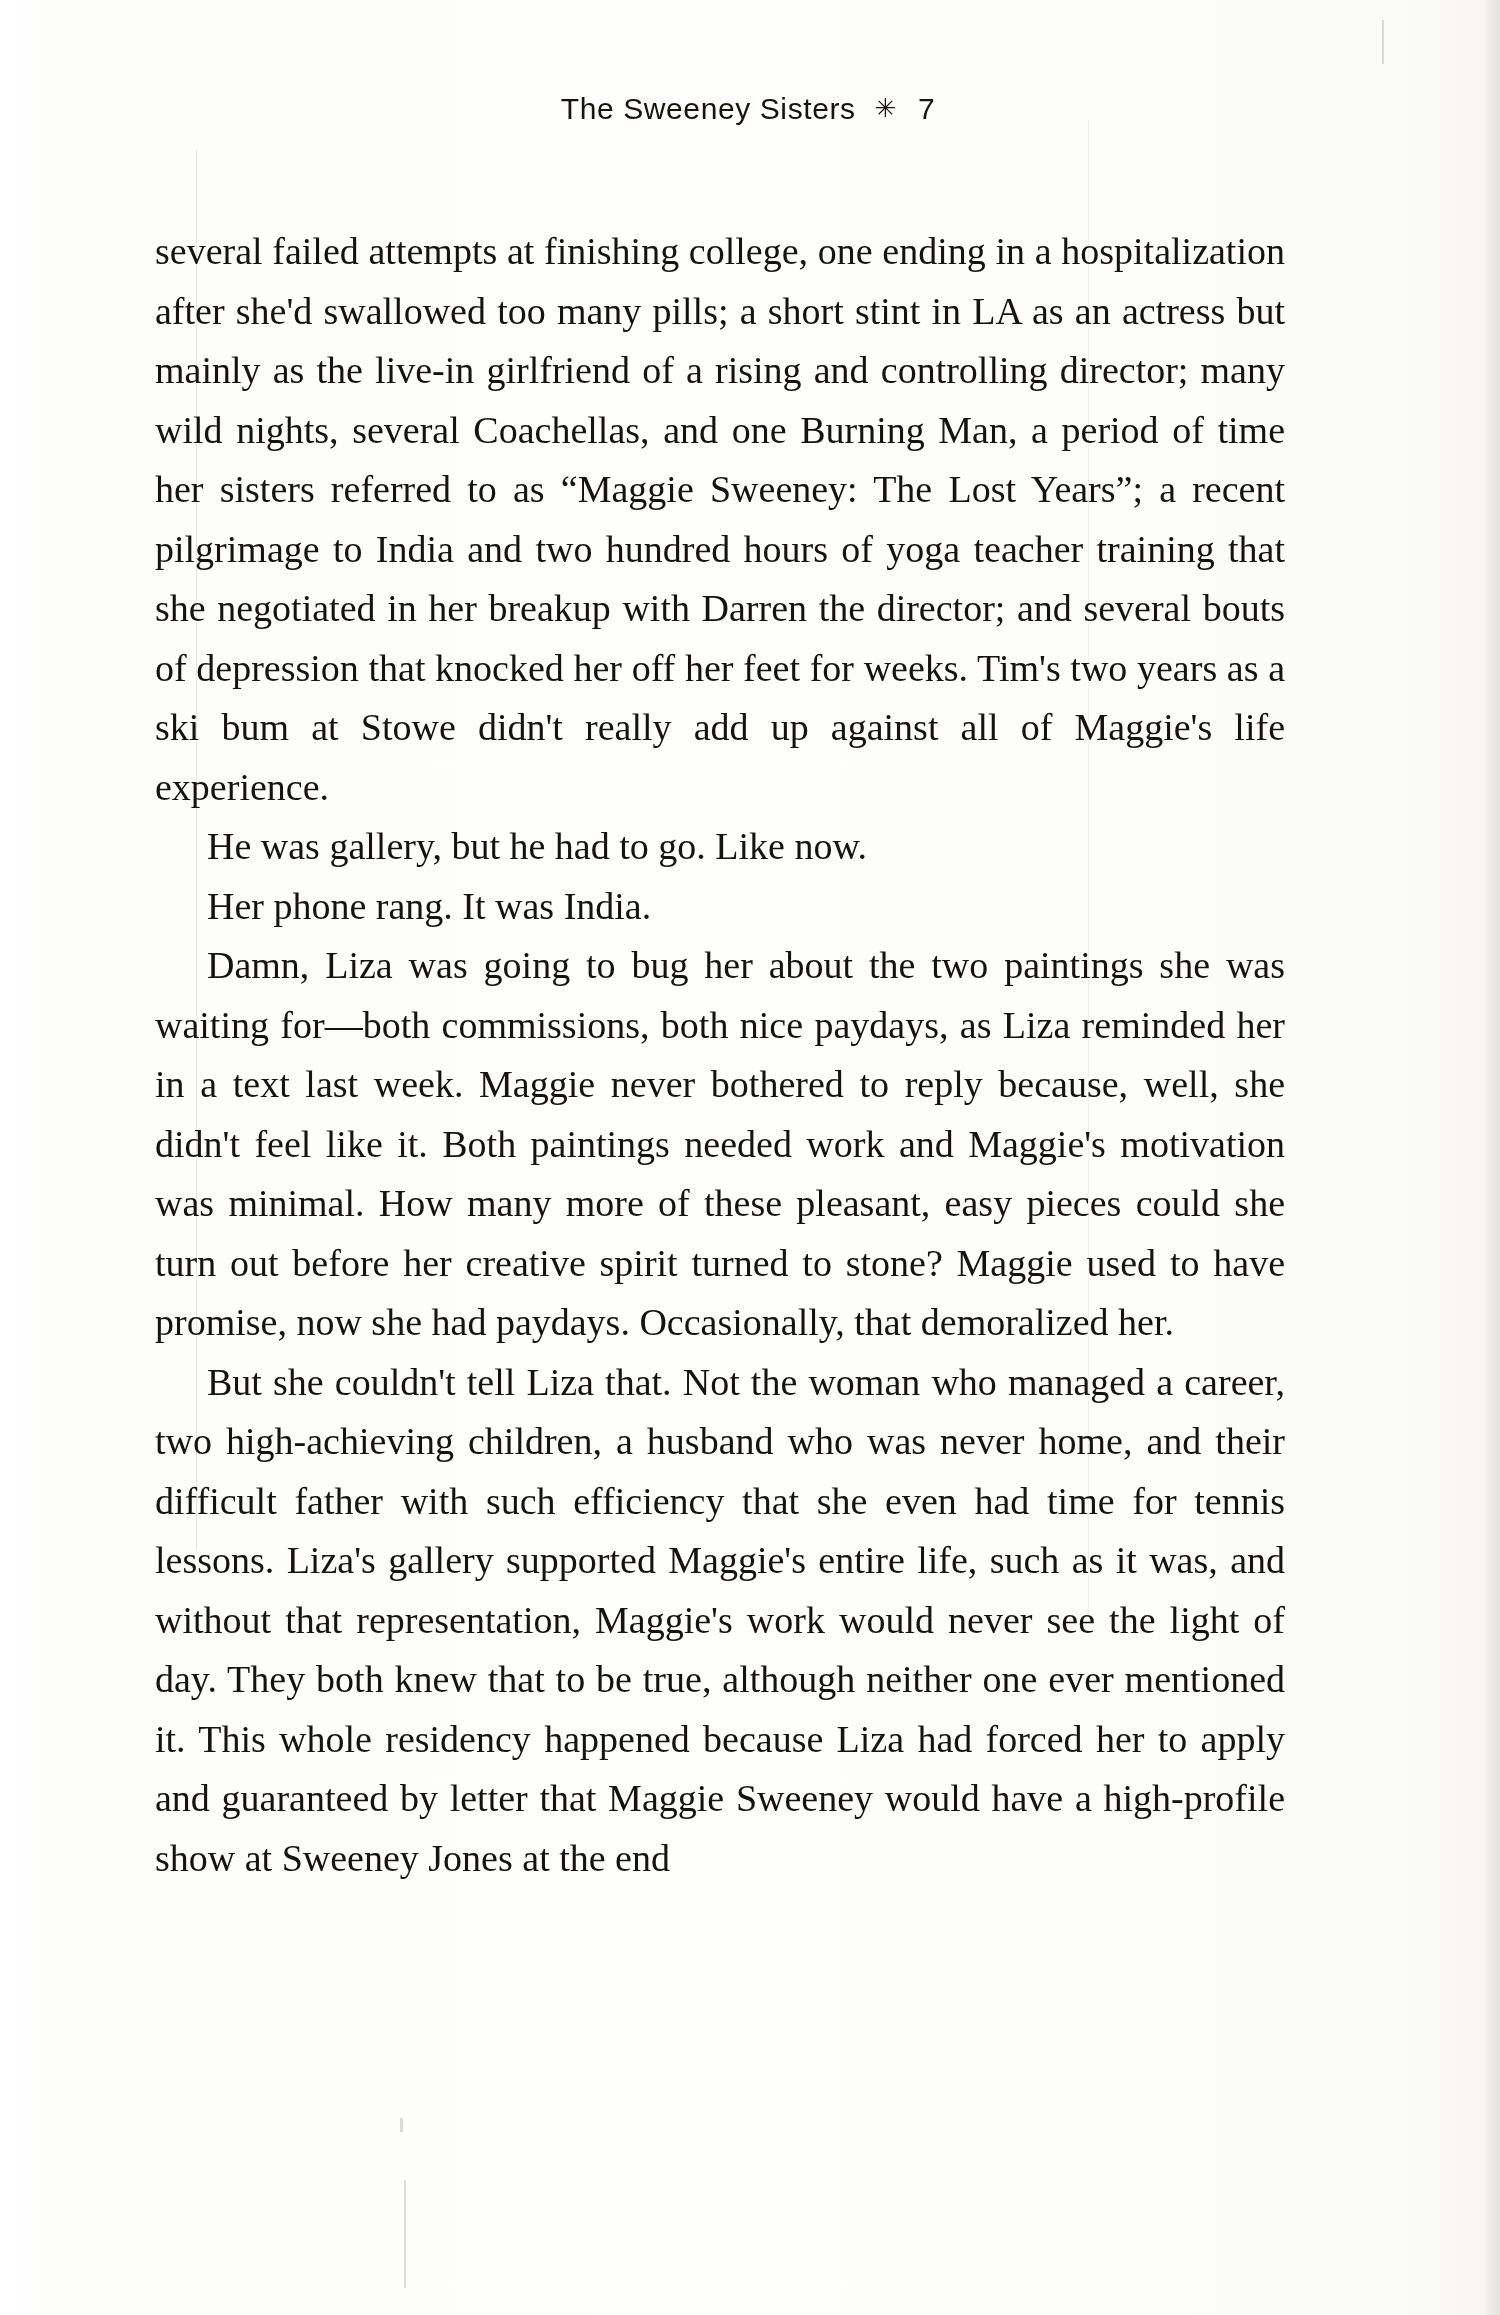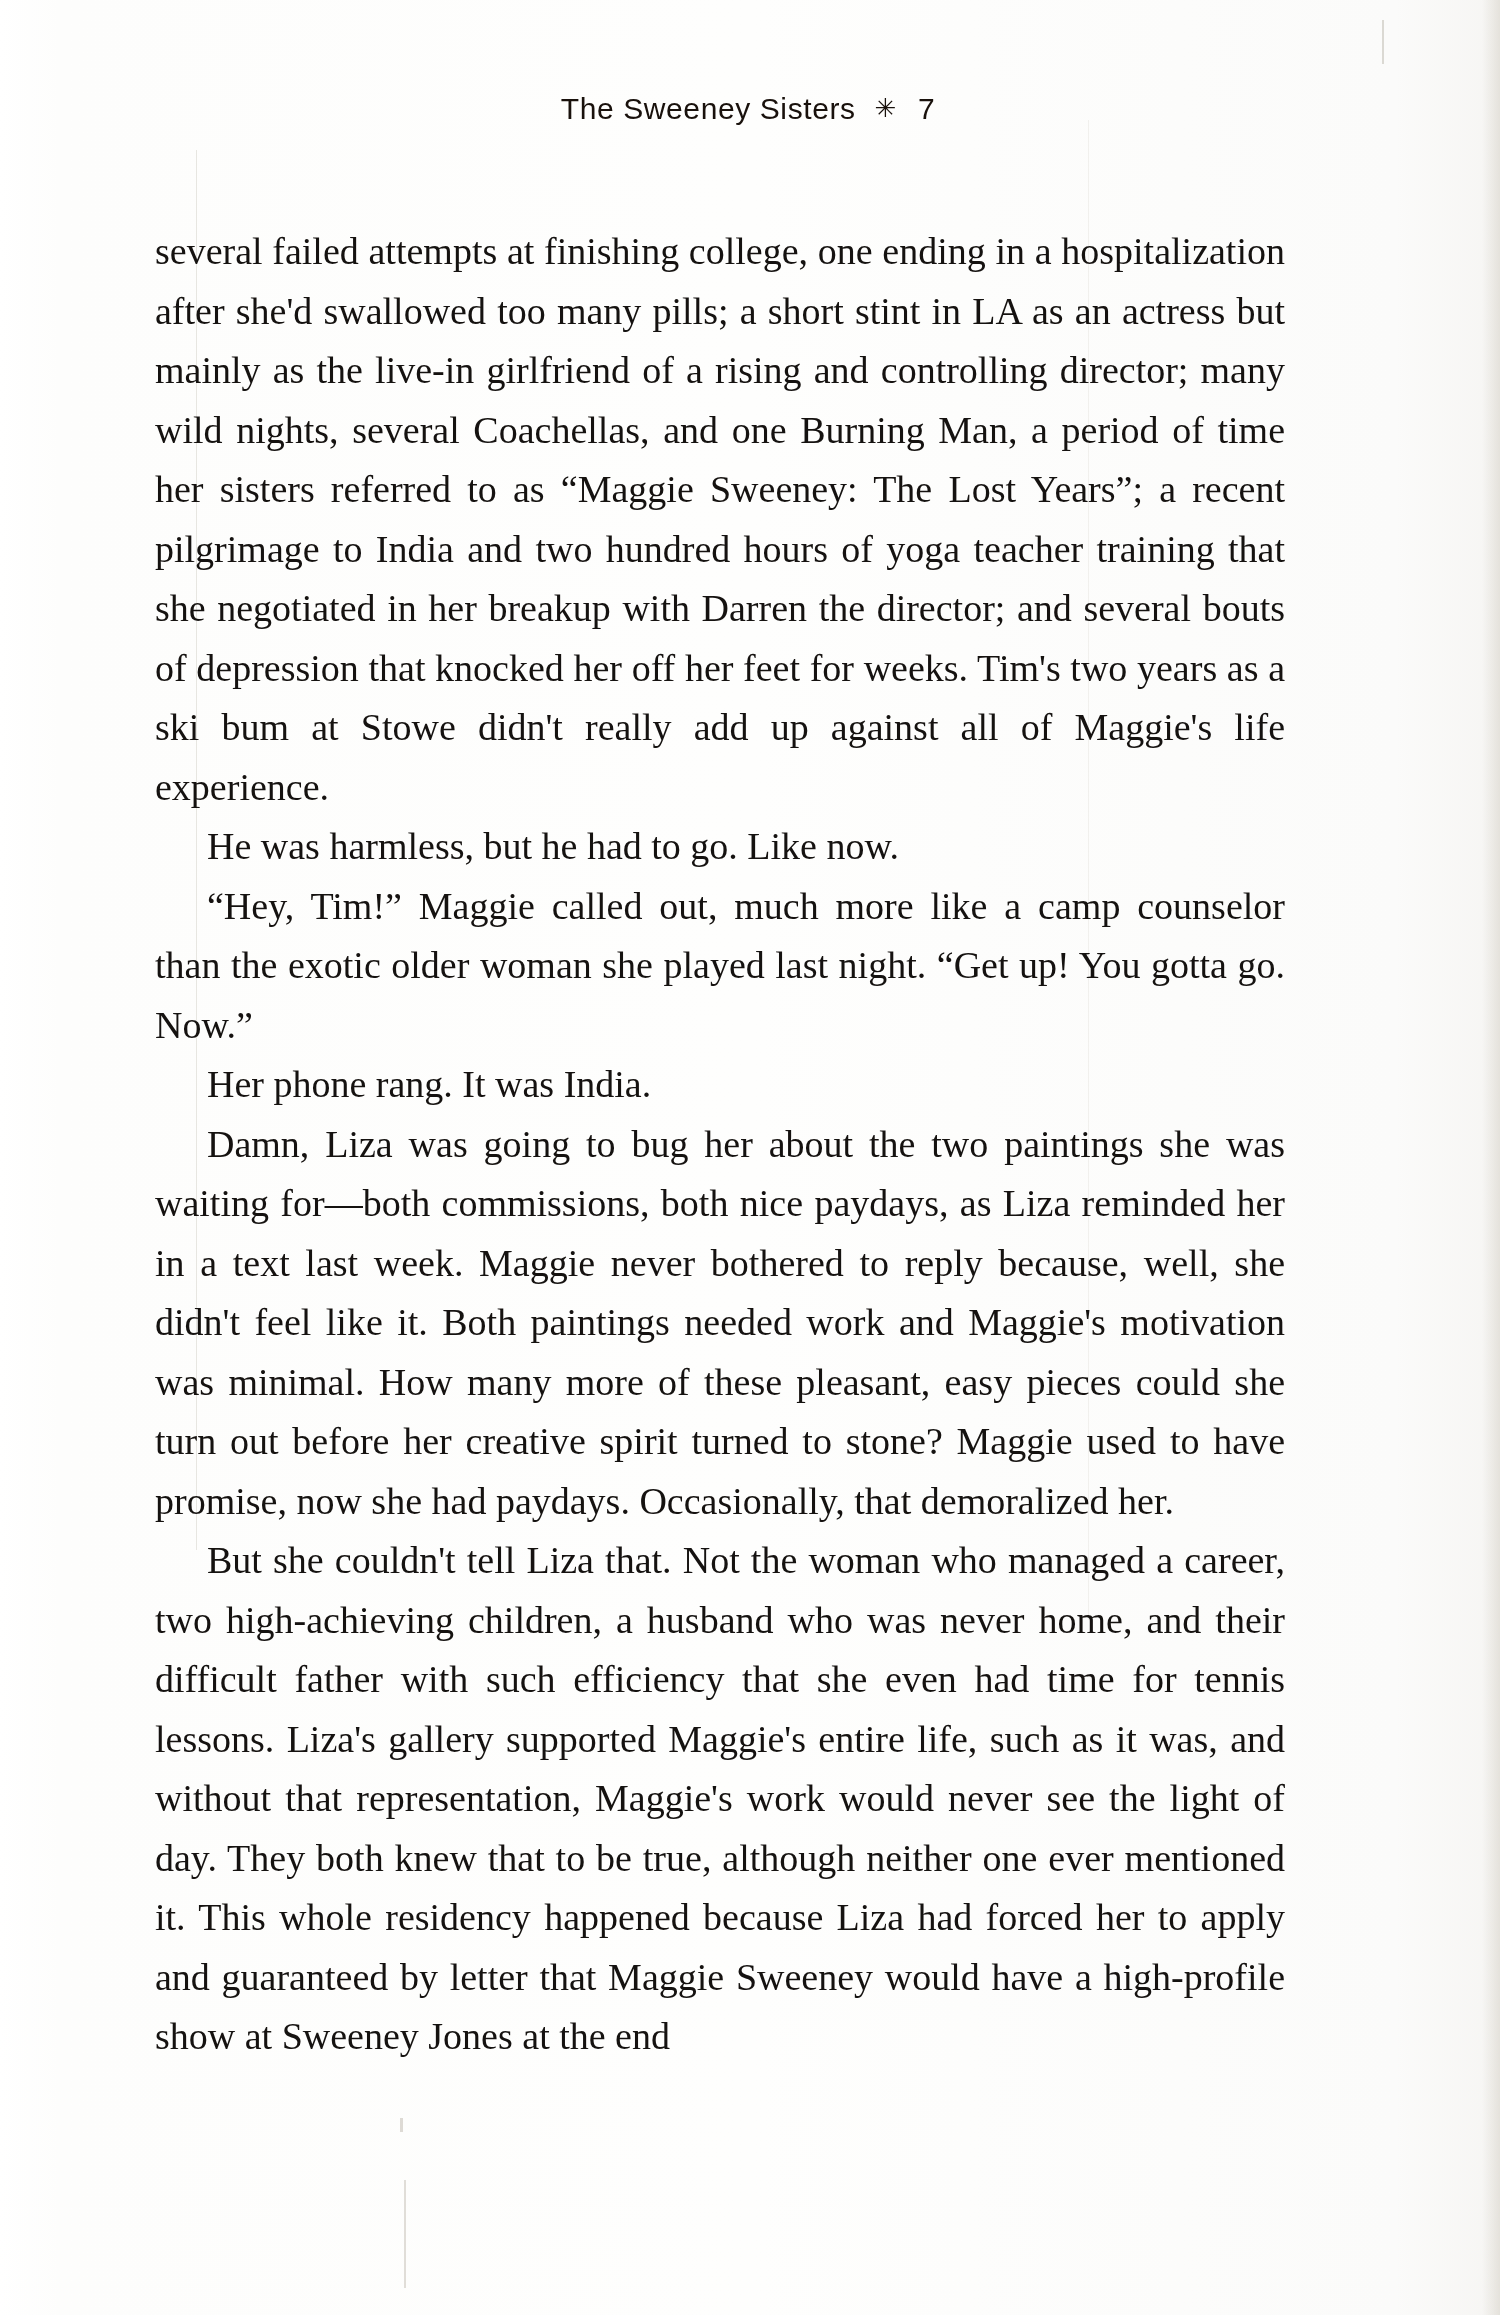--- a/index.html
+++ b/index.html
@@ -119,20 +119,19 @@
 <div class="content">
 
   <div class="running-head">
     <span class="rh-title">The Sweeney Sisters</span>
     <span class="rh-orn">✳</span>
     <span class="rh-folio">7</span>
   </div>
 
   <div class="textblock">
     <p>several failed attempts at finishing college, one ending in a hospitalization after she'd swallowed too many pills; a short stint in LA as an actress but mainly as the live-in girlfriend of a rising and controlling director; many wild nights, several Coachellas, and one Burning Man, a period of time her sisters referred to as “Maggie Sweeney: The Lost Years”; a recent pilgrimage to India and two hundred hours of yoga teacher training that she negotiated in her breakup with Darren the director; and several bouts of depression that knocked her off her feet for weeks. Tim's two years as a ski bum at Stowe didn't really add up against all of Maggie's life experience.</p>
-    <p class="indent">He was harmless, but he had to go. Like now.</p>
-    <p class="indent">“Hey, Tim!” Maggie called out, much more like a camp counselor than the exotic older woman she played last night. “Get up! You gotta go. Now.”</p>
+    <p class="indent">He was gallery, but he had to go. Like now.</p>
     <p class="indent">Her phone rang. It was India.</p>
     <p class="indent">Damn, Liza was going to bug her about the two paintings she was waiting for—both commissions, both nice paydays, as Liza reminded her in a text last week. Maggie never bothered to reply because, well, she didn't feel like it. Both paintings needed work and Maggie's motivation was minimal. How many more of these pleasant, easy pieces could she turn out before her creative spirit turned to stone? Maggie used to have promise, now she had paydays. Occasionally, that demoralized her.</p>
     <p class="indent last">But she couldn't tell Liza that. Not the woman who managed a career, two high-achieving children, a husband who was never home, and their difficult father with such efficiency that she even had time for tennis lessons. Liza's gallery supported Maggie's entire life, such as it was, and without that representation, Maggie's work would never see the light of day. They both knew that to be true, although neither one ever mentioned it. This whole residency happened because Liza had forced her to apply and guaranteed by letter that Maggie Sweeney would have a high-profile show at Sweeney Jones at the end</p>
   </div>
 
 </div>
 
 </body></html>

